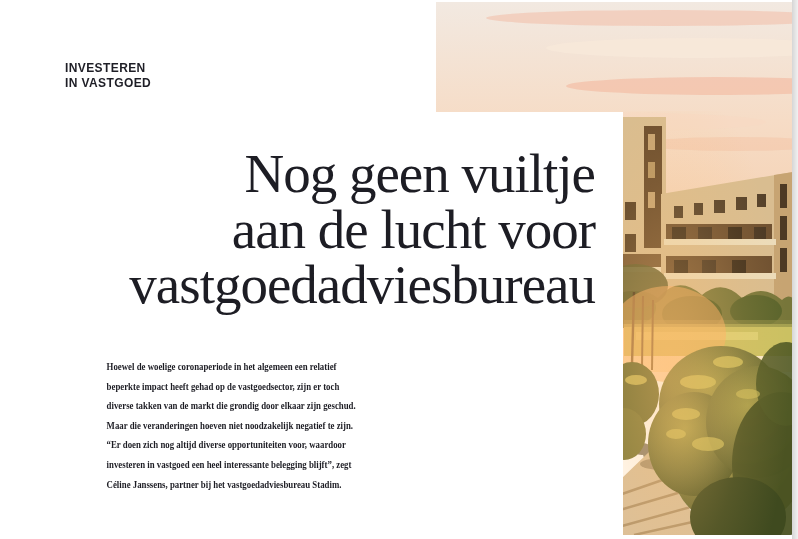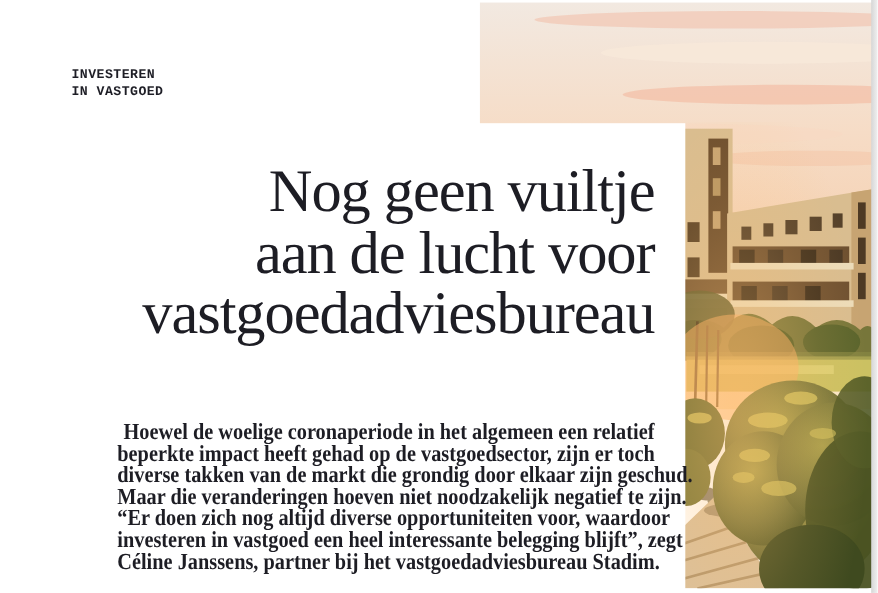--- a/index.html
+++ b/index.html
@@ -9,31 +9,31 @@
 
   .photo-wrap{position:absolute;left:436px;top:2px;width:357px;height:533px;overflow:hidden;}
   .photo-wrap svg{display:block;}
 
   .page-edge{position:absolute;right:0;top:0;width:6px;height:539px;
              background:linear-gradient(to right,#d6d6d6,#f1f1f1);}
 
   .white-panel{position:absolute;left:0;top:112px;width:623px;height:427px;background:#ffffff;}
 
   .kicker{position:absolute;left:65px;top:61px;
-          font-family:Liberation Mono, monospace;font-weight:700;
+          font-family:Liberation Sans, sans-serif;font-weight:700;
           font-size:12px;line-height:15px;letter-spacing:.4px;color:#1e1e26;}
 
   .headline{position:absolute;left:40px;top:146px;width:555px;text-align:right;
             color:#1d1d24;font-size:55px;line-height:55.5px;letter-spacing:-1px;
             font-family:"Liberation Serif",serif;}
   .headline .hl-line{white-space:nowrap;}
 
-  .intro{position:absolute;left:40px;top:357px;width:555px;text-align:right;
-         color:#1d1d24;font-weight:700;font-size:21px;line-height:19.6px;
-         font-family:"Liberation Serif",serif;margin-top:26px;}
+  .intro{position:absolute;left:40px;top:357px;width:555px;text-align:left;
+         color:#1d1d24;font-weight:700;font-size:10px;line-height:19.6px;
+         font-family:"Liberation Serif",serif;}
   .intro .in-line{white-space:nowrap;transform:scaleX(.88);transform-origin:100% 50%;}
 </style>
 </head>
 <body>
 
 <div class="page">
 
   <div class="photo-wrap">
     <svg width="357" height="533" viewBox="0 0 357 533" xmlns="http://www.w3.org/2000/svg" role="img" aria-label="Modern beige apartment buildings with balconies at sunset under a peach-pink sky, fronted by golden shrubs, trees, rocks and a wooden garden path">
       <defs>

